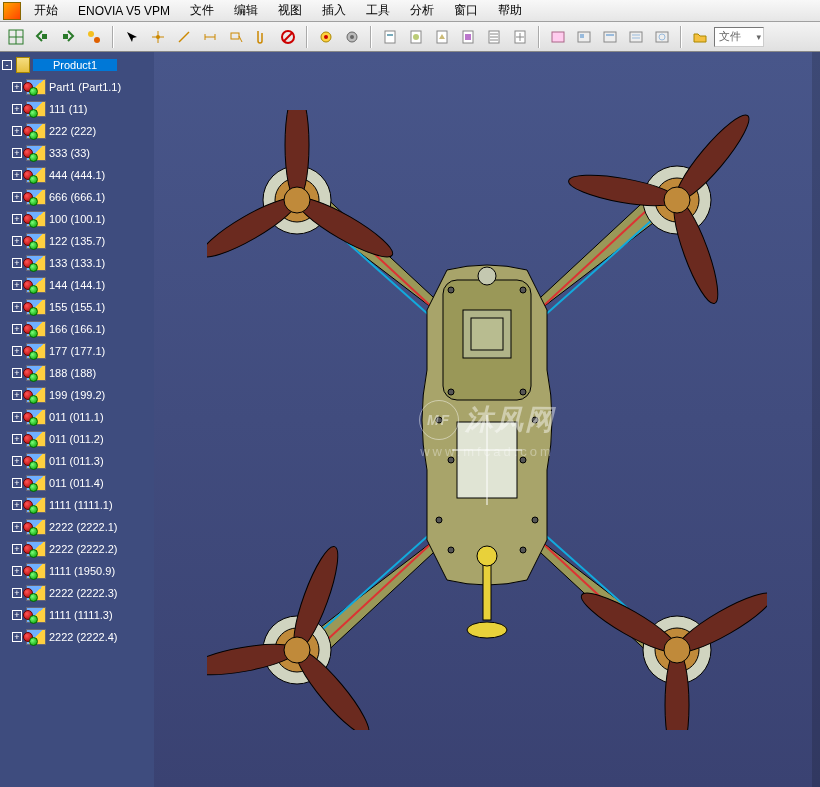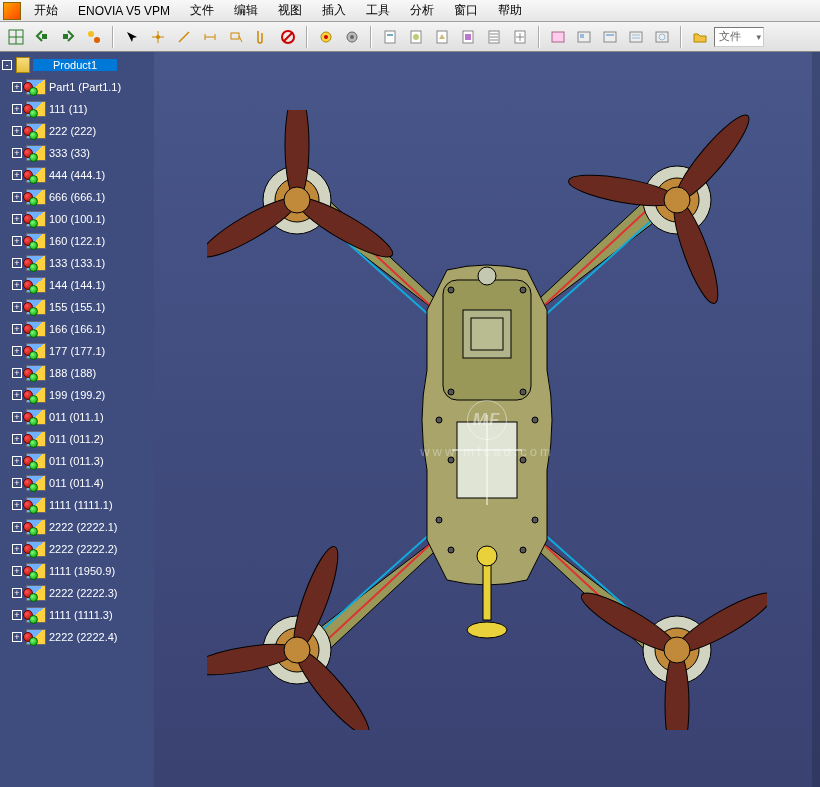--- a/index.html
+++ b/index.html
@@ -161,21 +161,21 @@
   align-items: center;
   gap: 6px;
 }
 .watermark-badge {
   width: 40px; height: 40px;
   border-radius: 50%;
   border: 1px solid rgba(255,255,255,0.45);
   display: flex;
   align-items: center;
   justify-content: center;
-  font-size: 17px;
+  font-size: 14px;
 }
 .watermark-sub {
   position: absolute;
   left: 50%; top: 50%;
   transform: translate(-50%, 24px);
   color: rgba(255,255,255,0.35);
   font-size: 13px;
   letter-spacing: 3px;
   z-index: 5;
 }
@@ -391,21 +391,21 @@
           <span class="tree-label">666 (666.1)</span>
         </div>
         <div class="tree-row" style="padding-left: 10px;">
           <div class="tree-plus">+</div>
           <div class="tree-icon part"></div>
           <span class="tree-label">100 (100.1)</span>
         </div>
         <div class="tree-row" style="padding-left: 10px;">
           <div class="tree-plus">+</div>
           <div class="tree-icon part"></div>
-          <span class="tree-label">160 (122.1)</span>
+          <span class="tree-label">122 (135.7)</span>
         </div>
         <div class="tree-row" style="padding-left: 10px;">
           <div class="tree-plus">+</div>
           <div class="tree-icon part"></div>
           <span class="tree-label">133 (133.1)</span>
         </div>
         <div class="tree-row" style="padding-left: 10px;">
           <div class="tree-plus">+</div>
           <div class="tree-icon part"></div>
           <span class="tree-label">144 (144.1)</span>
@@ -590,17 +590,18 @@
 
       <g stroke="#000">
         <rect x="276" y="440" width="8" height="70" fill="#e8d13a"></rect>
         <ellipse cx="280" cy="520" rx="20" ry="8" fill="#e8d13a"></ellipse>
         <circle cx="280" cy="446" r="10" fill="#e8d13a"></circle>
       </g>
     </svg>
 
     <div class="watermark">
       <span class="watermark-badge">MF</span>
+      <span>沐风网</span>
     </div>
     <div class="watermark-sub">www.mfcad.com</div>
     <div class="scrollbar-v"></div>
   </div>
 </div>
 
 </body></html>

